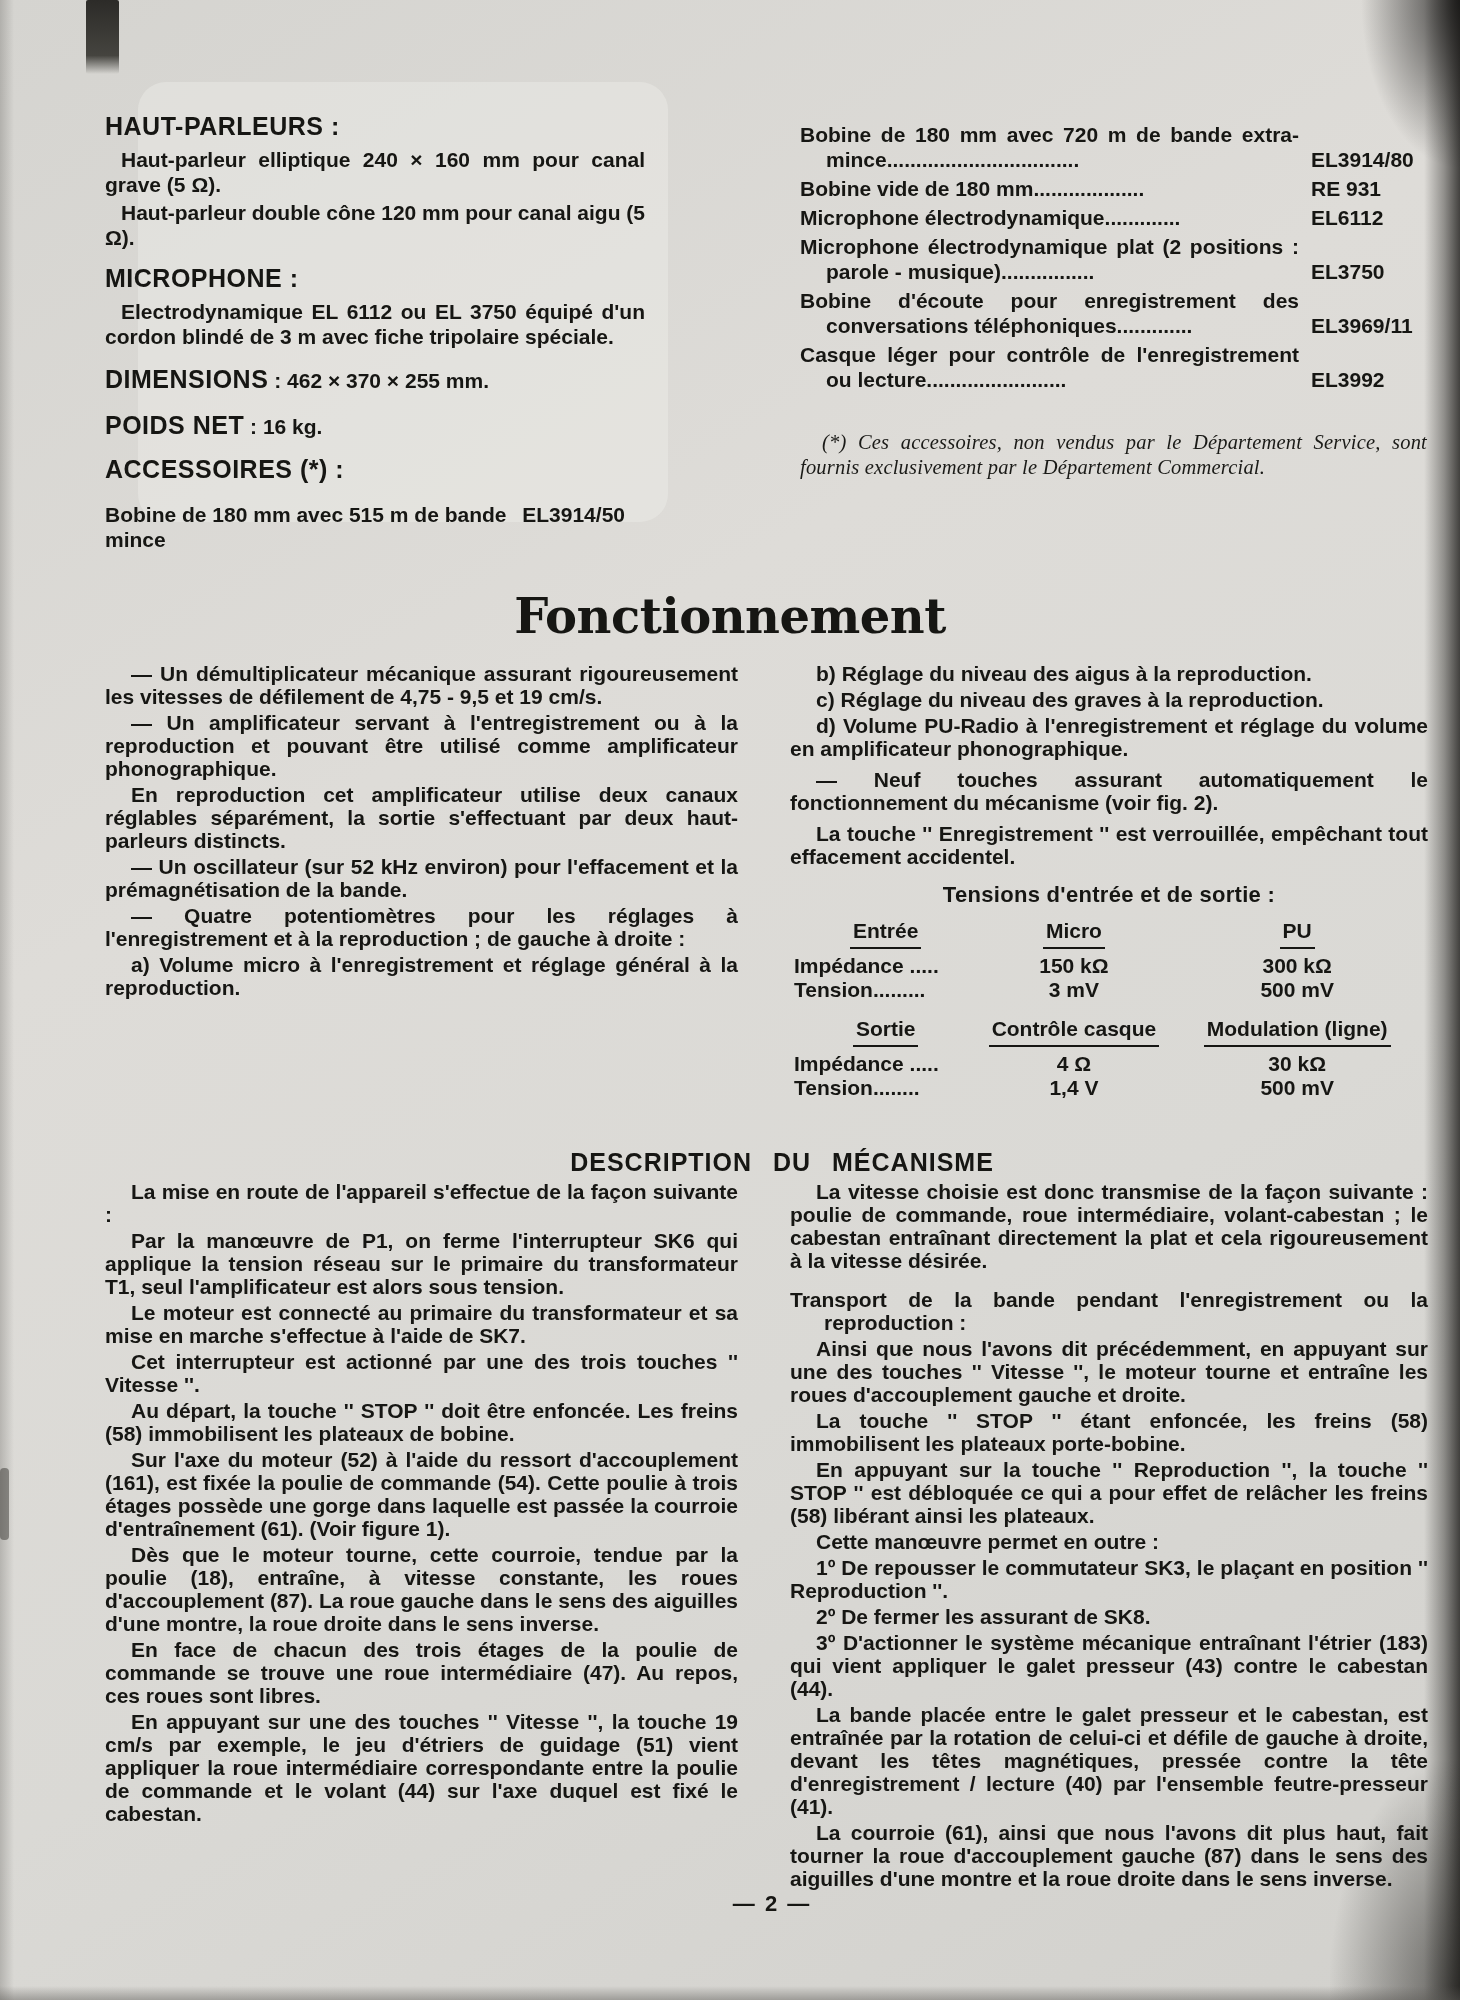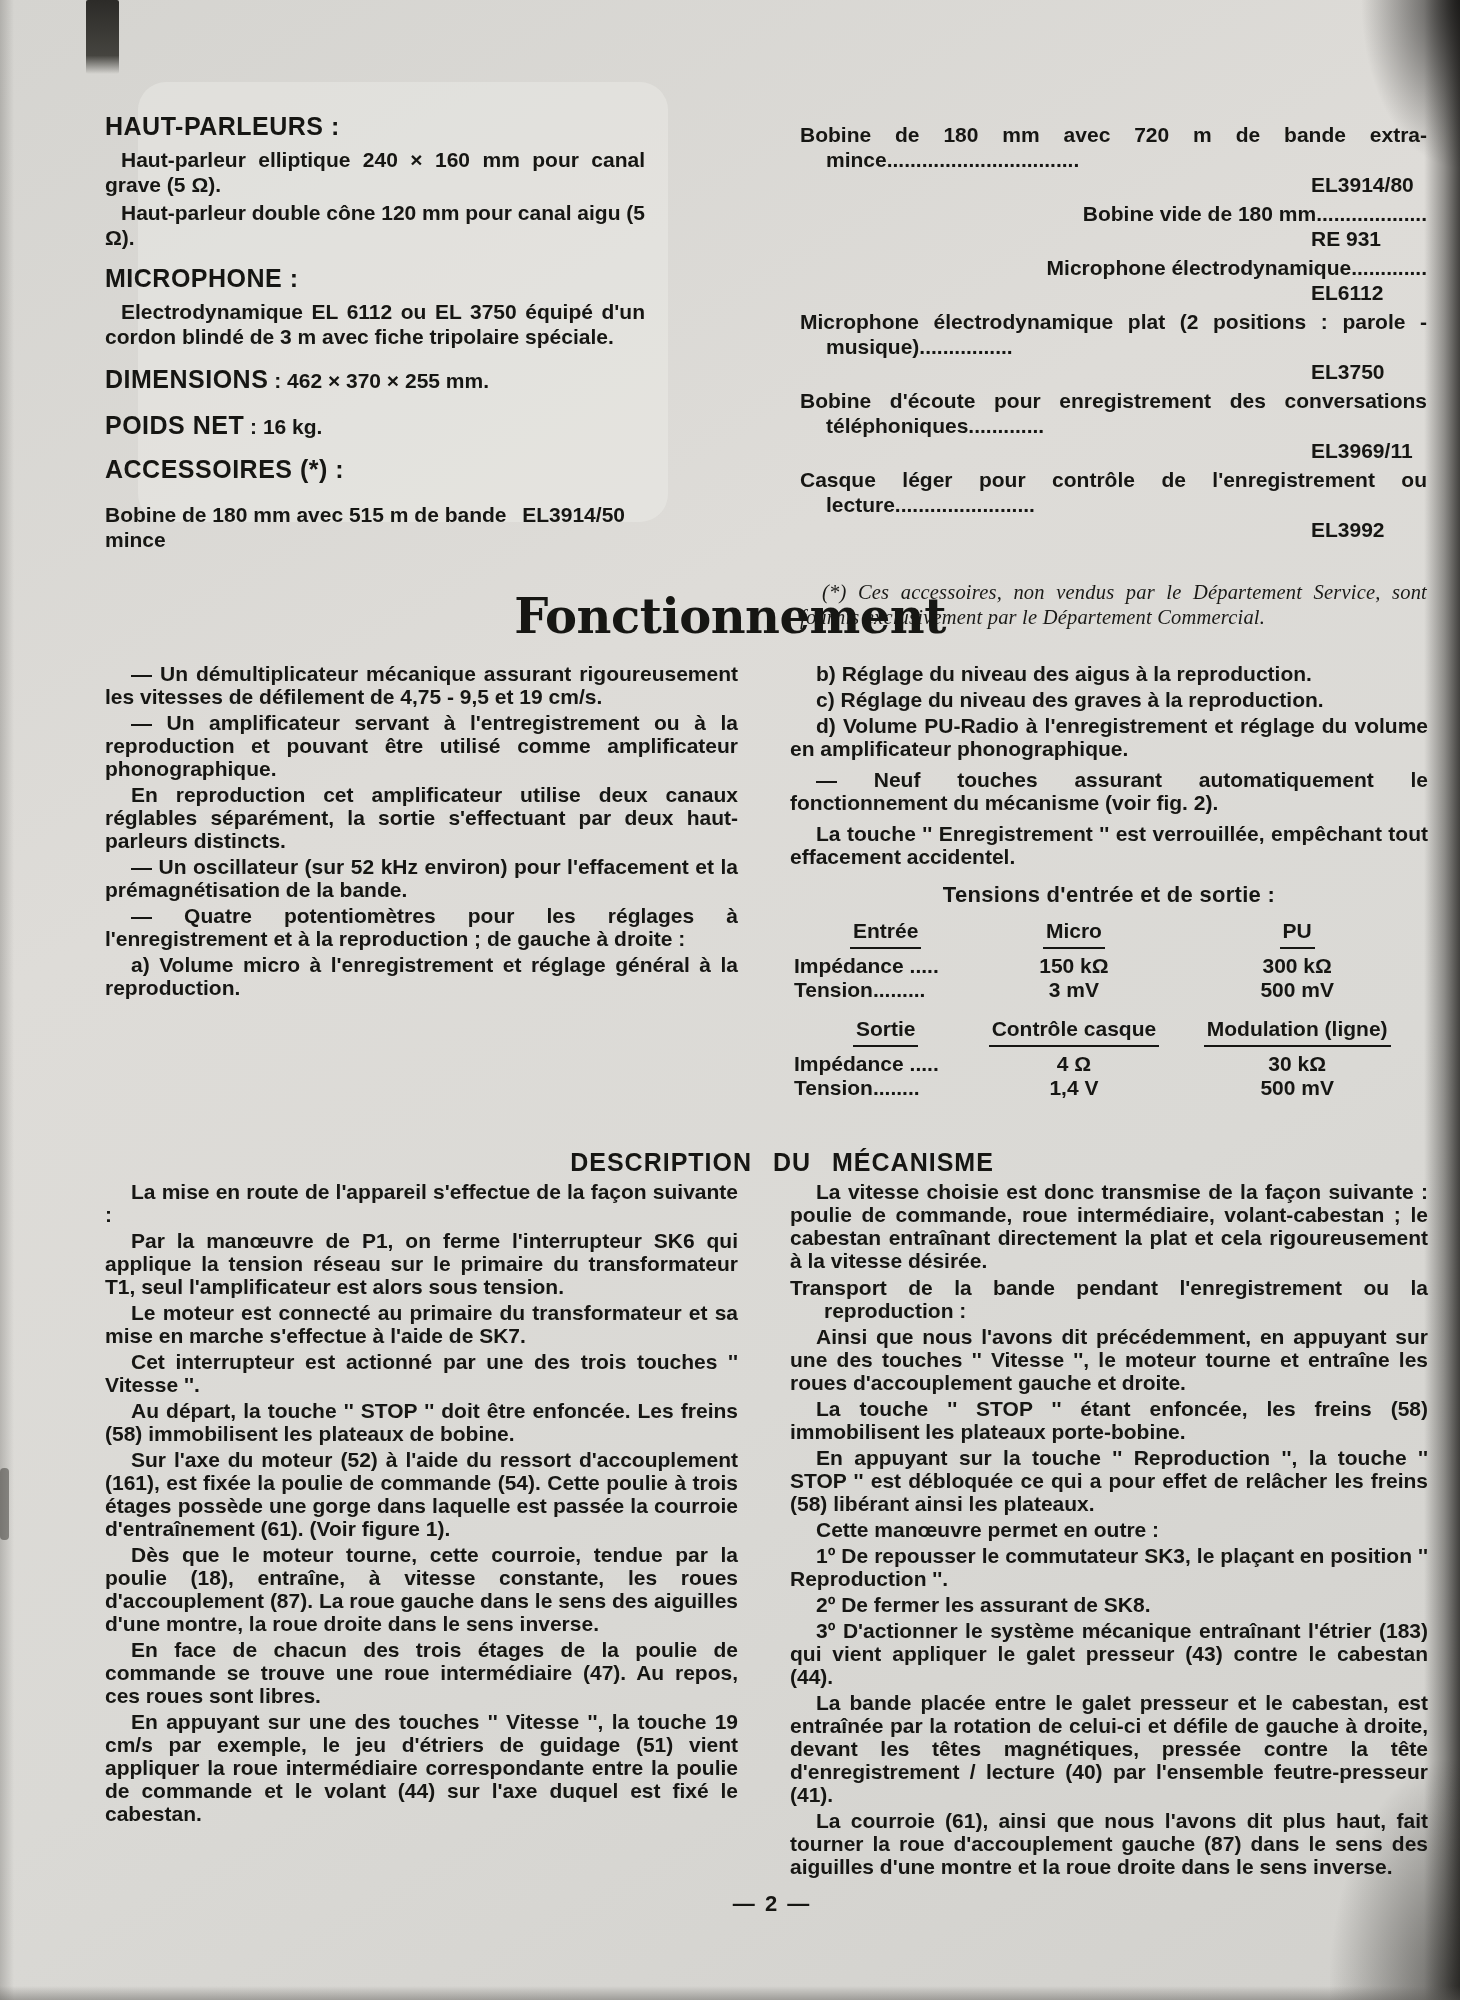--- a/index.html
+++ b/index.html
@@ -30,42 +30,42 @@
   .shead.first{margin-top:0;}
   .sp{font-size:21px;line-height:25px;text-align:justify;margin:3px 0;text-indent:16px;}
   .inline-h{margin:16px 0 0;font-size:21px;line-height:28px;}
   .inline-h .h{font-size:25px;letter-spacing:0.5px;text-align:center;}
   .bp{font-size:21px;line-height:23px;text-align:justify;margin:0 0 3px;text-indent:26px;}
   .mt8{margin-top:8px;}
   
   .specs-left{position:absolute;left:105px;top:112px;width:540px;}
   .specs-right{position:absolute;left:800px;top:118px;width:627px;}
   .acc-row{display:flex;justify-content:space-between;font-size:21px;line-height:25px;margin-top:19px;width:520px;}
-  .leader-row{display:flex;align-items:flex-end;margin:4px 0;flex-direction:column;}
+  .leader-row{display:flex;align-items:flex-end;margin:4px 0;}
   .leader-label{flex:1;font-size:21px;line-height:25px;text-align:justify;padding-left:26px;text-indent:-26px;}
   .leader-code{width:116px;font-size:21px;line-height:25px;padding-left:12px;white-space:nowrap;}
   .footnote{margin-top:38px;font-family:"Liberation Serif",serif;font-style:italic;font-weight:normal;
     font-size:20.5px;line-height:25px;text-align:justify;text-indent:22px;letter-spacing:0.2px;color:#1a1a17;}
   .title{position:absolute;left:0;top:556px;width:1460px;text-align:center;
     font-family:"DejaVu Serif",serif;font-weight:bold;font-size:48px;letter-spacing:-0.5px;}
   .func-left{position:absolute;left:105px;top:662px;width:633px;}
   .func-right{position:absolute;left:790px;top:662px;width:638px;}
   .t-heading{font-size:22px;line-height:26px;text-align:center;margin:14px 0 10px;letter-spacing:0.3px;}
   .ttable{display:grid;grid-template-columns:30% 29% 41%;}
   .ttable .hc{text-align:center;font-size:21px;line-height:26px;margin-bottom:5px;}
   .ttable .hc span{display:inline-block;border-bottom:2px solid #161613;padding:0 3px 3px;}
   .ttable .c{font-size:21px;line-height:24px;}
   .ttable .c.l{text-align:left;padding-left:4px;}
   .ttable .c.m{text-align:center;}
   .tgap{height:14px;}
   .desc-heading{position:absolute;left:0;top:1127px;width:1460px;text-align:center;
     transform:translateX(52px);font-size:25px;letter-spacing:1px;word-spacing:13px;}
   .desc-left{position:absolute;left:105px;top:1180px;width:633px;}
   .desc-right{position:absolute;left:790px;top:1180px;width:638px;}
-  .subhead{font-size:21px;line-height:23px;margin:4px 0 3px;padding-left:34px;text-indent:-34px;text-align:justify;}
+  .subhead{font-size:21px;line-height:23px;margin:16px 0 3px;padding-left:34px;text-indent:-34px;text-align:justify;}
   .footer{position:absolute;left:0;top:1891px;width:1460px;text-align:center;
     transform:translateX(42px);font-size:22px;letter-spacing:2px;}
 </style>
 </head>
 <body>
 
 <div class="page">
 
   <div class="ghost-top"></div>
   <div class="mark-tl"></div>

